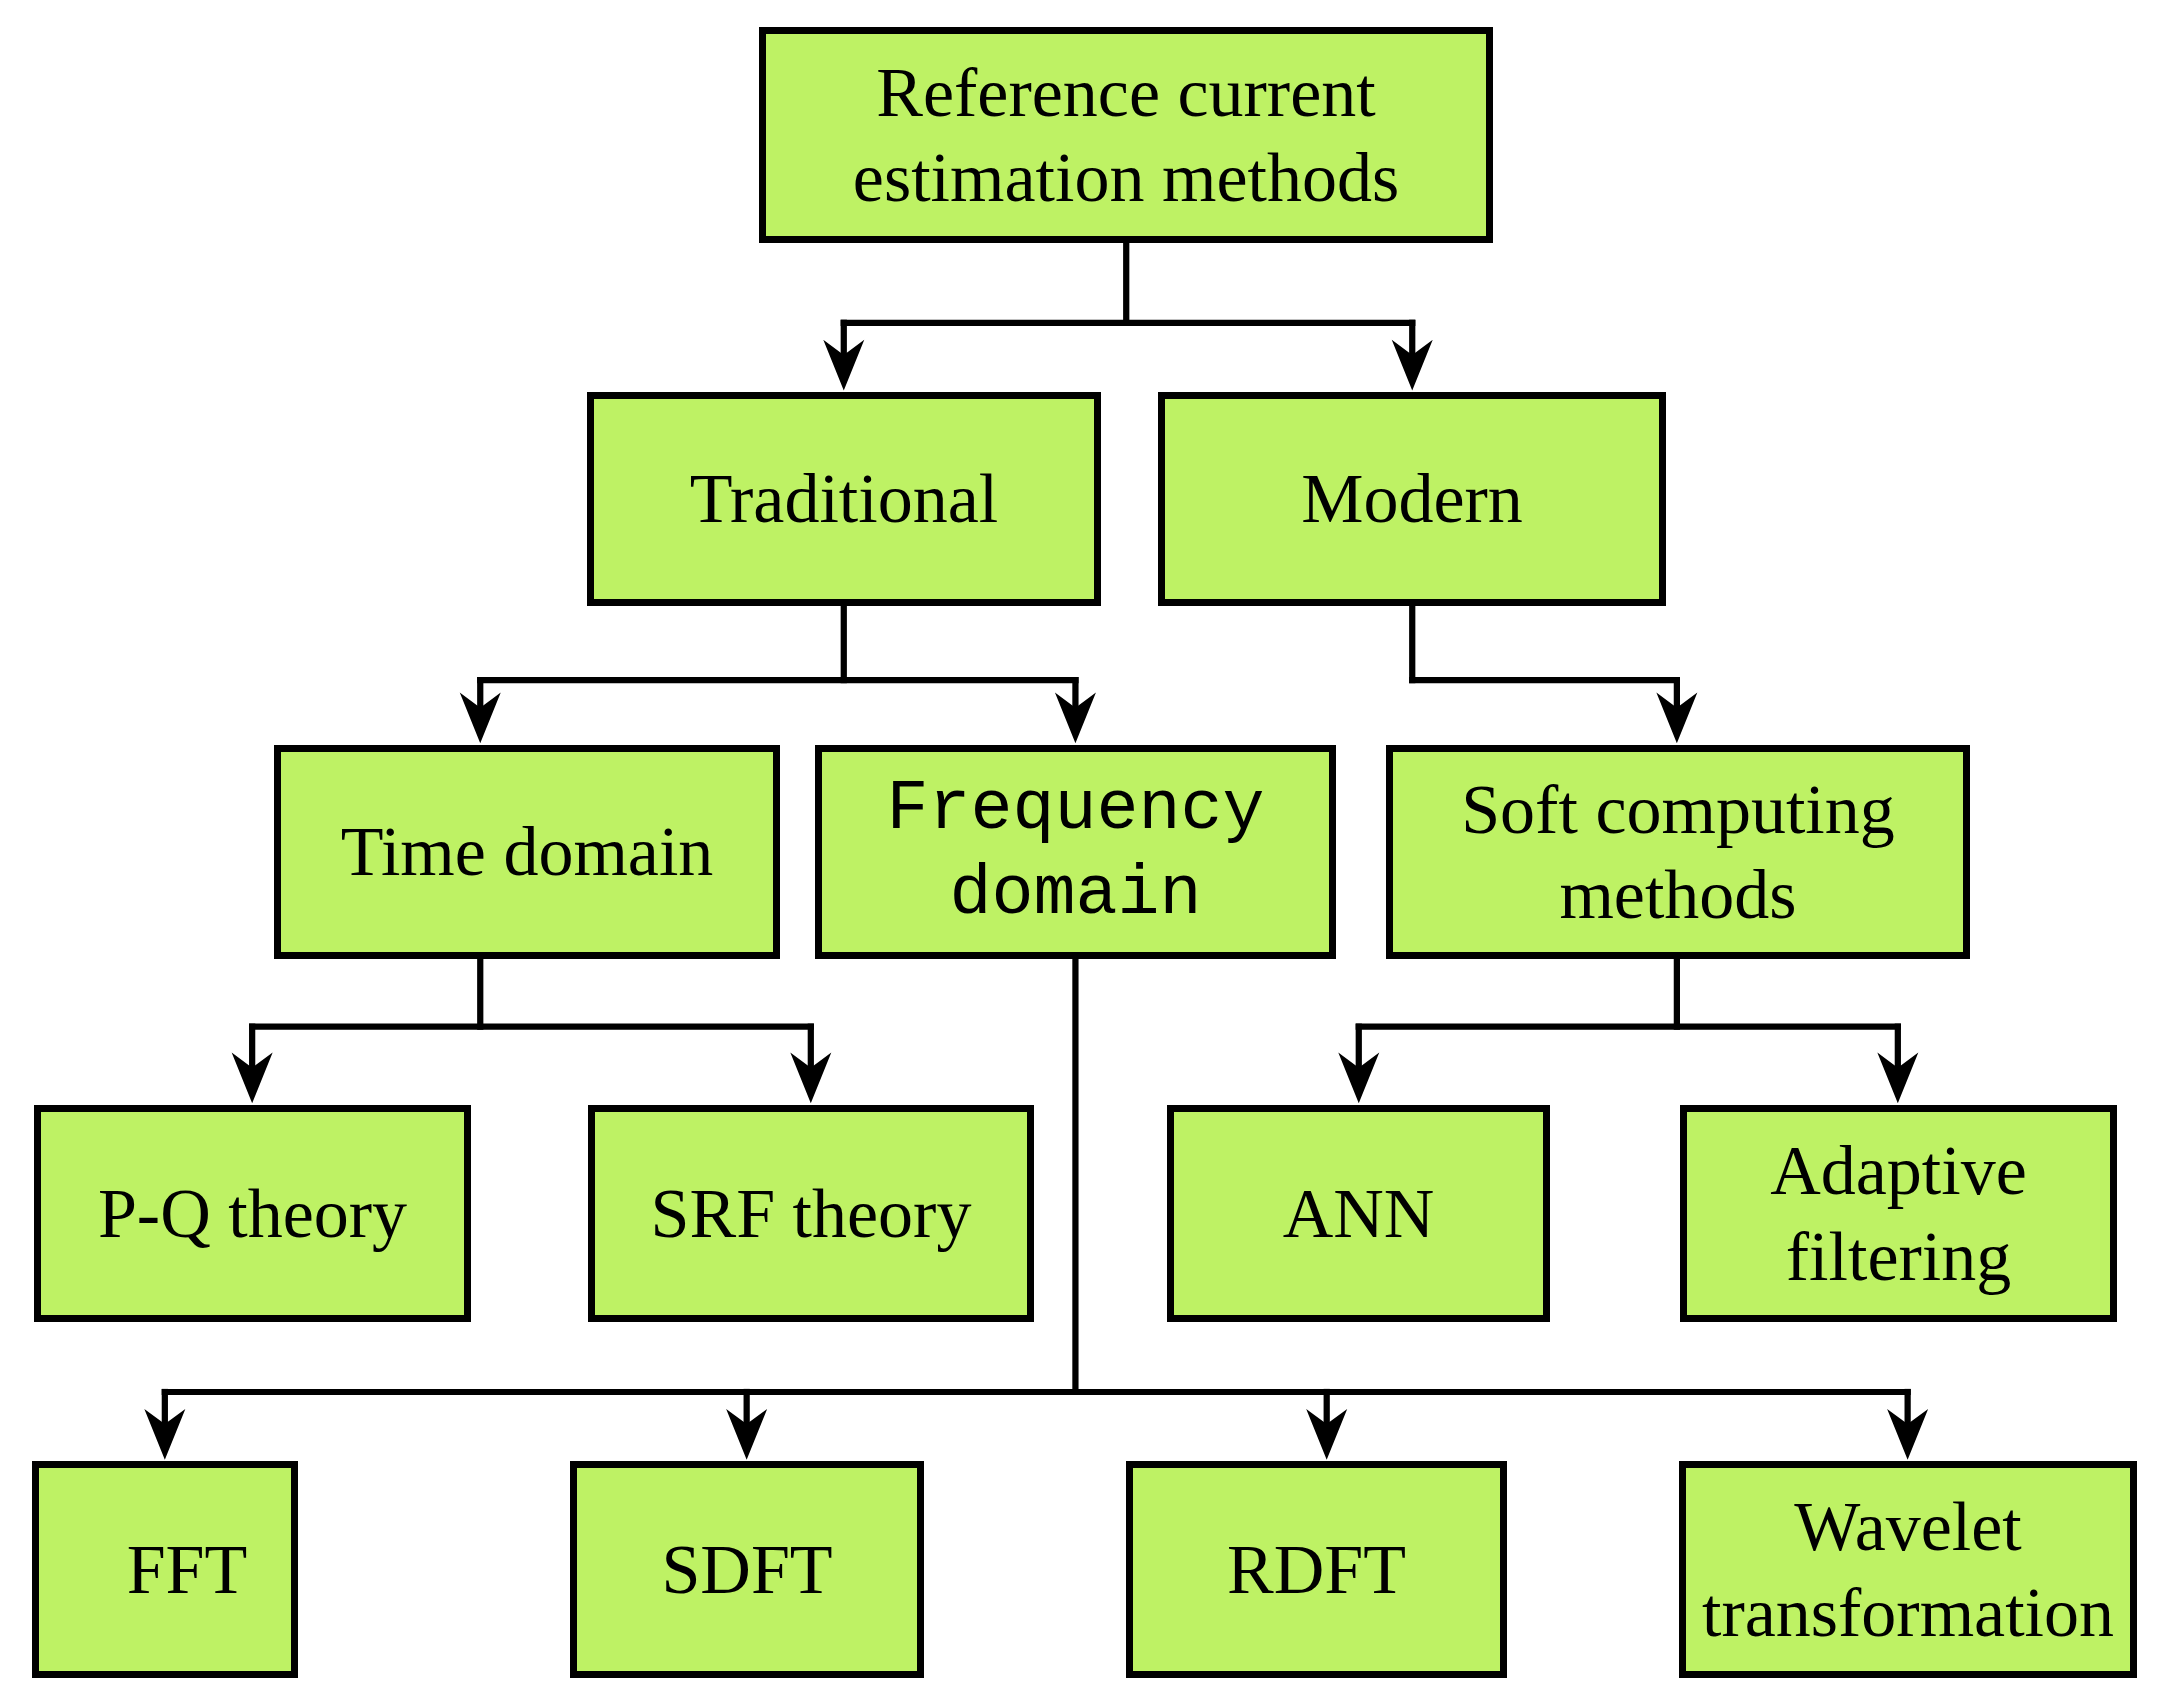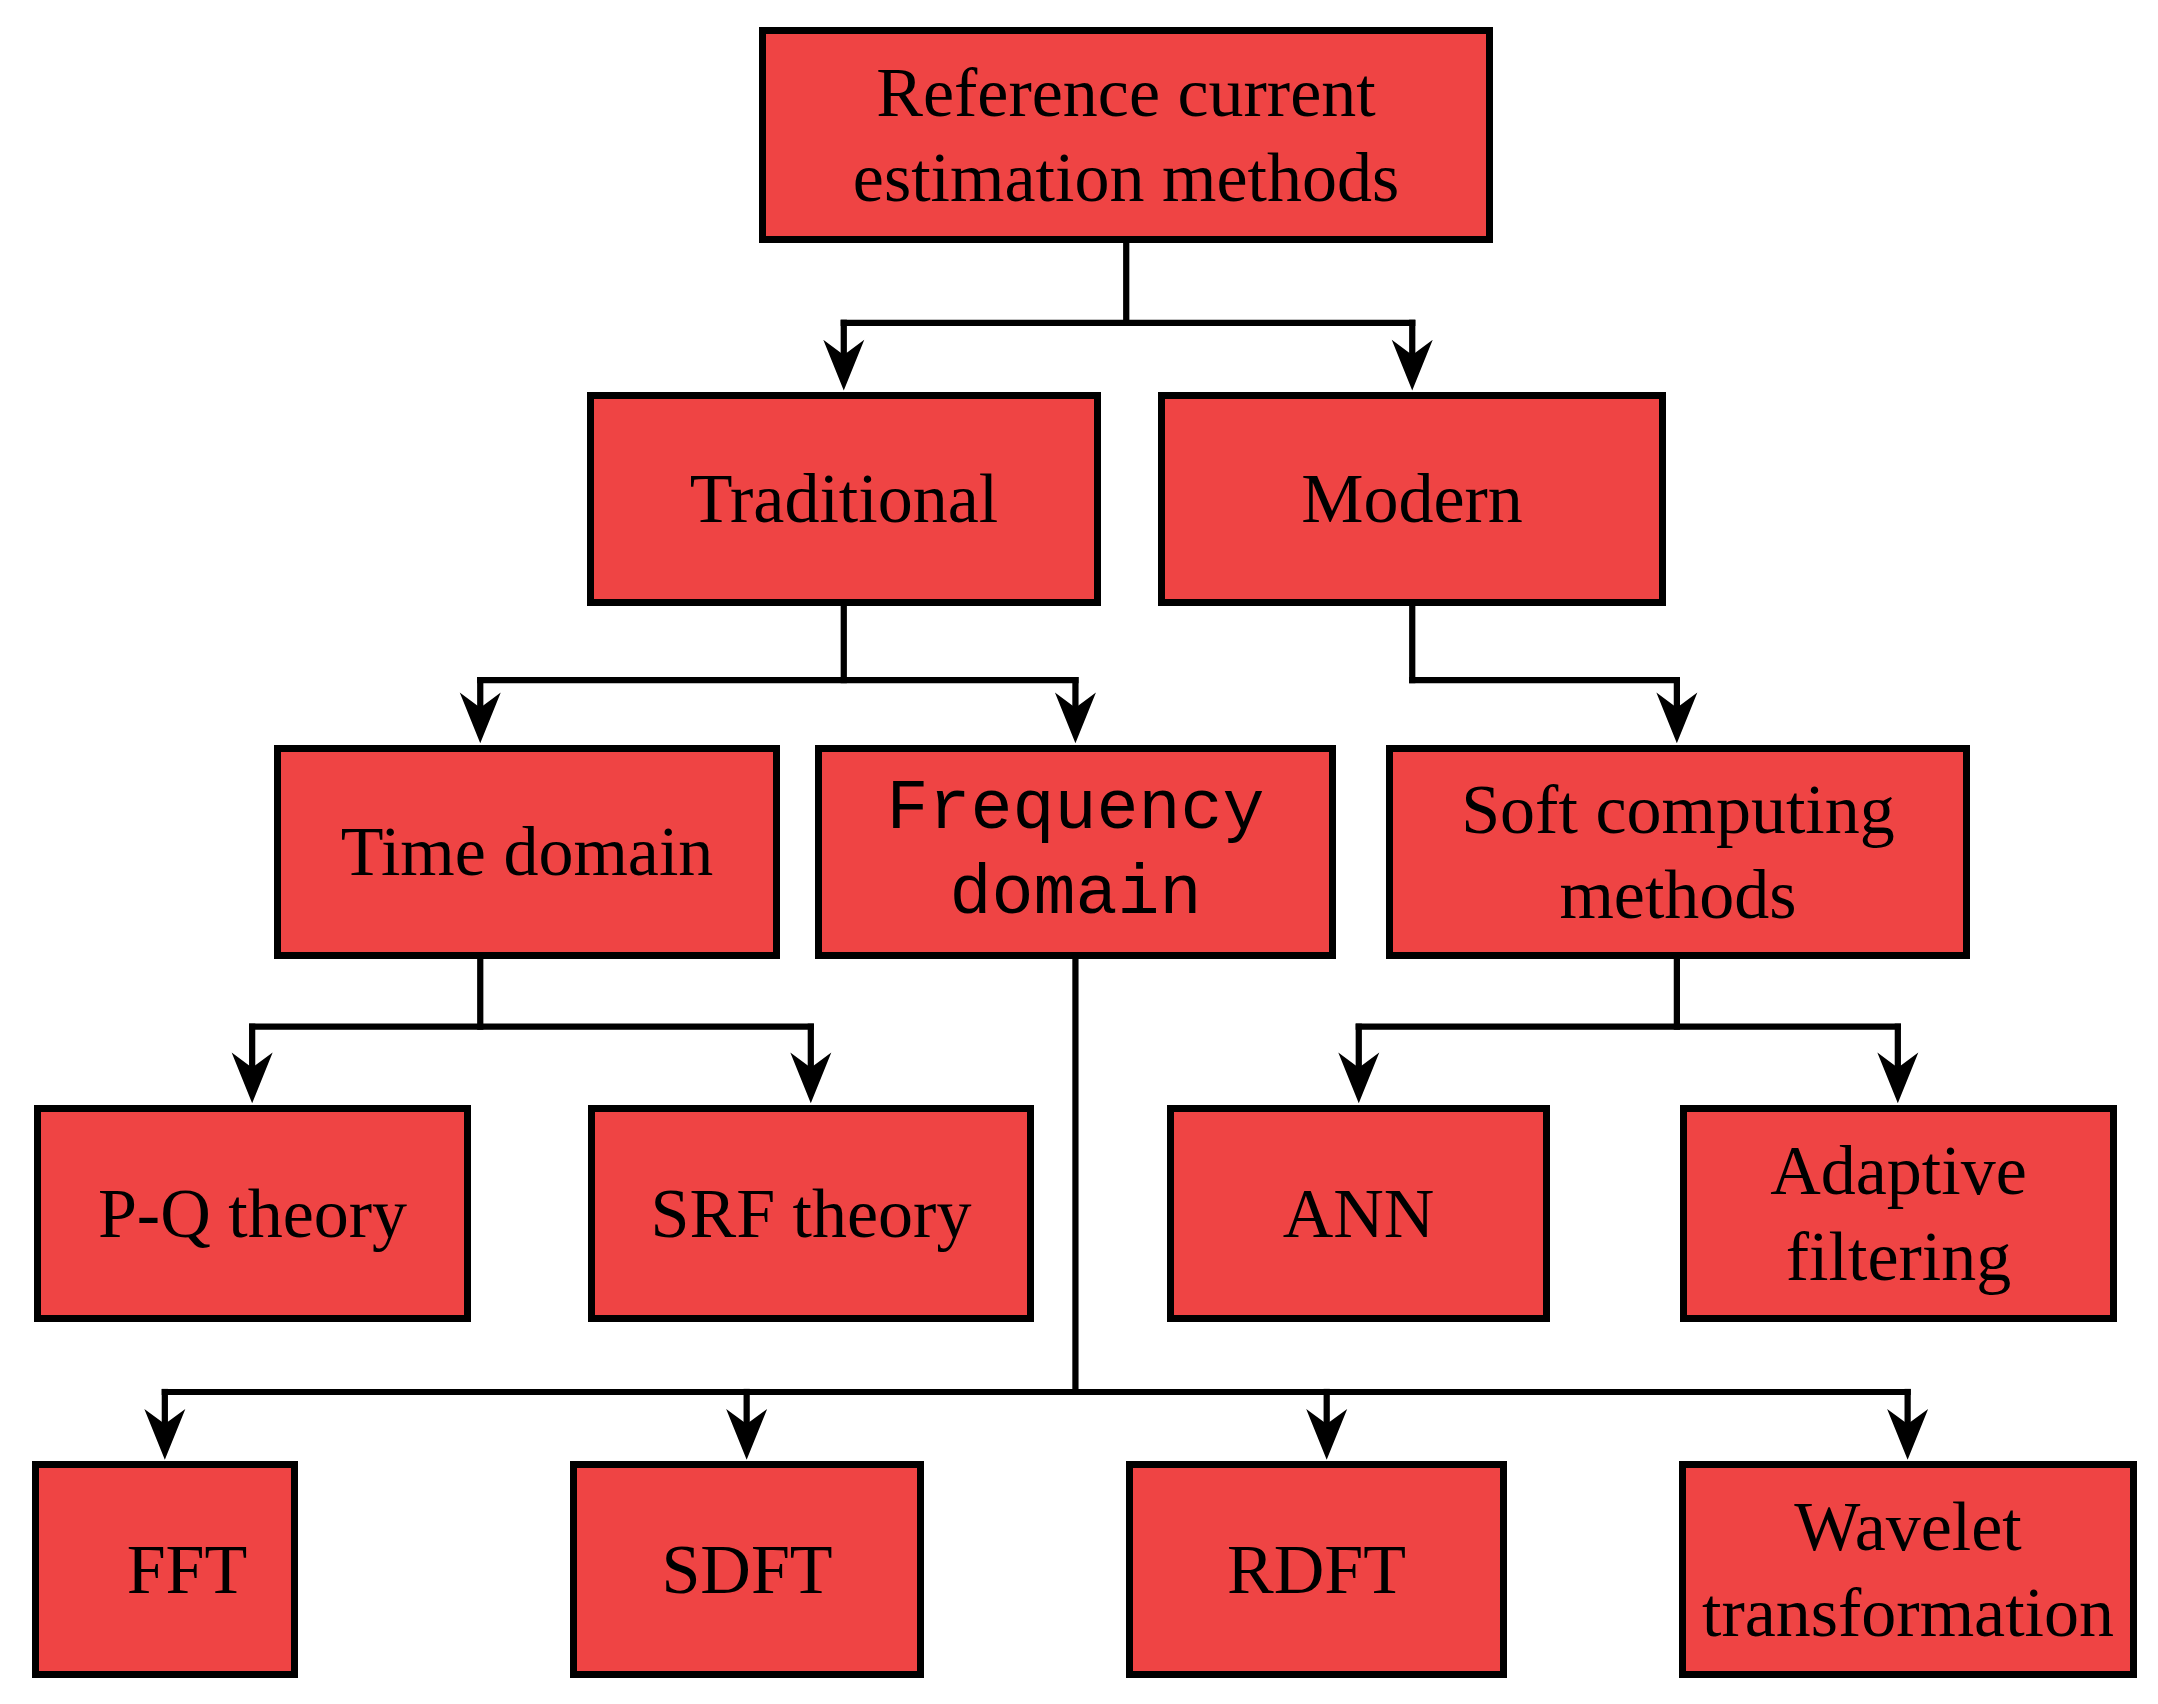--- a/index.html
+++ b/index.html
@@ -20,21 +20,21 @@
     position: absolute;
     left: 0;
     top: 0;
     width: 2158px;
     height: 1705px;
     z-index: 1;
   }
   .node {
     position: absolute;
     box-sizing: border-box;
-    background: #ef4444;
+    background: #bef264;
     border: 7.1px solid #000000;
     display: flex;
     align-items: center;
     justify-content: center;
     text-align: center;
     z-index: 2;
   }
   .node .label {
     font-size: 70px;
     line-height: 1.22;

